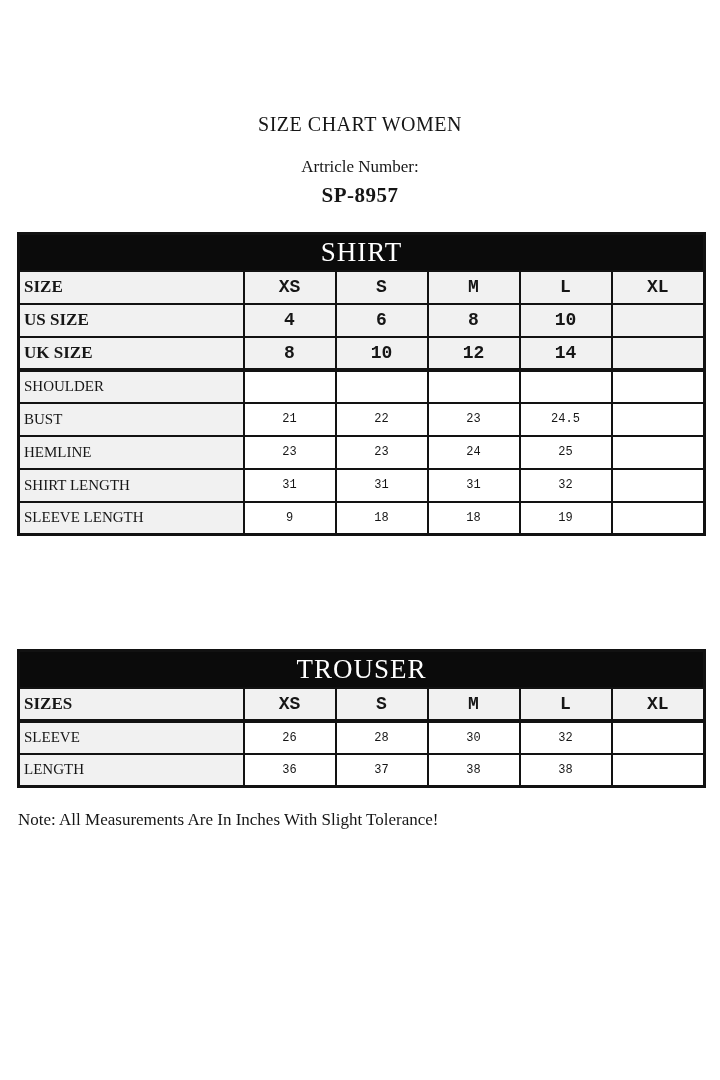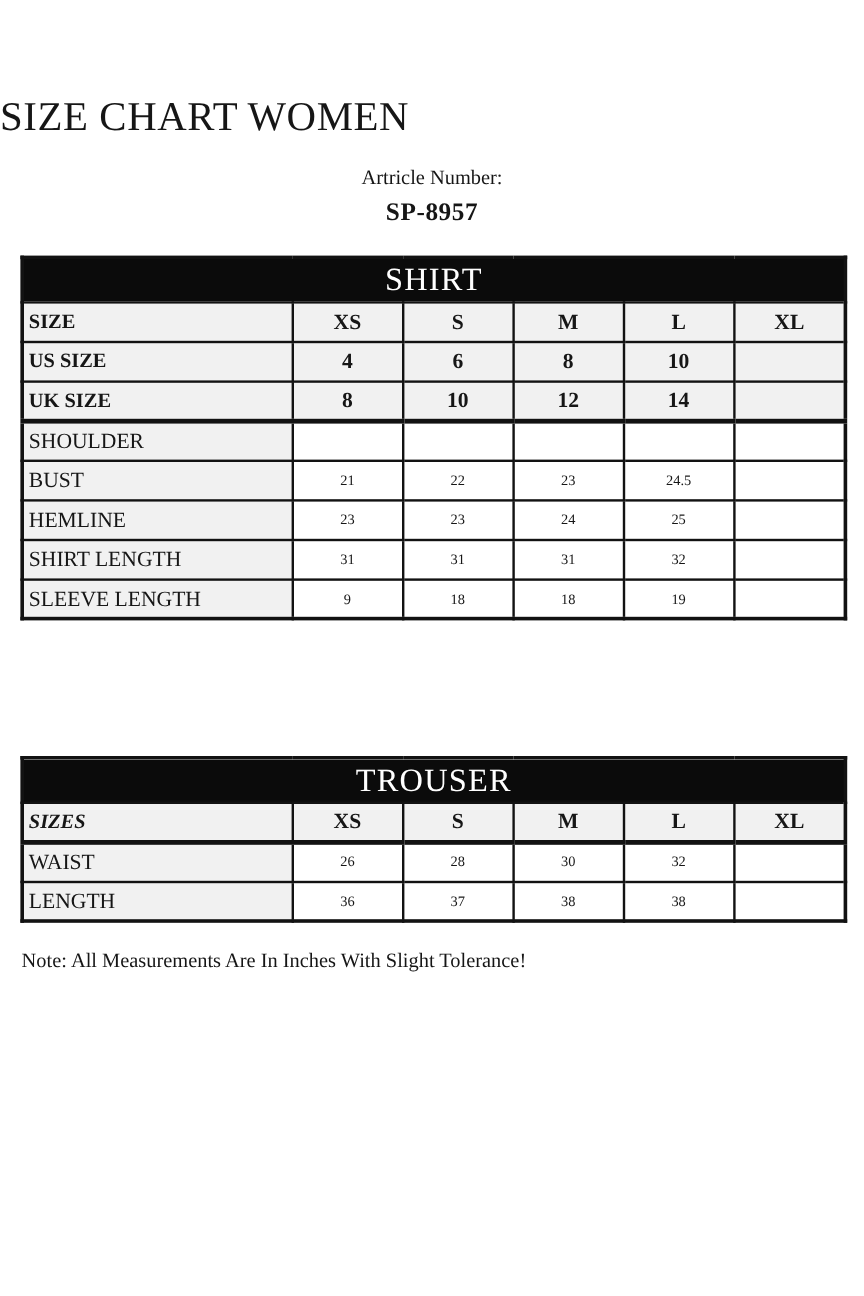--- a/index.html
+++ b/index.html
@@ -6,22 +6,23 @@
   html, body { margin: 0; padding: 0; }
   body {
     width: 720px; height: 1080px;
     background: #ffffff;
     color: #161616;
     font-family: "Liberation Serif", "DejaVu Serif", serif;
   }
   .page { position: relative; width: 720px; height: 1080px; overflow: hidden; }
 
   .title {
-    padding-top: 79px;
-    font-size: 34px;
+    padding-top: 113px;
+    text-align: center;
+    font-size: 20px;
     line-height: 1.1;
     letter-spacing: 0.5px;
   }
   .article-label { margin-top: 22px; text-align: center; font-size: 17px; }
   .article-number { margin-top: 6px; text-align: center; font-size: 21px; font-weight: bold; letter-spacing: 0.5px; }
 
   table.size-table {
     border-collapse: collapse;
     table-layout: fixed;
     width: 686px;
@@ -36,32 +37,32 @@
   td.band {
     background: #0b0b0b;
     color: #ffffff;
     text-align: center;
     font-size: 27px;
     height: 37px;
     letter-spacing: 1px;
   }
 
   td.lbl { text-align: left; padding-left: 4px; background: #f1f1f1; }
-  td.val { text-align: center; }
+  td.val { text-align: center; font-family: Liberation Mono, monospace; }
 
   tr.hdr td { background: #f1f1f1; font-weight: bold; margin-left: 29px; }
   tr.hdr td.lbl { font-size: 17px; }
   tr.hdr td.val { font-size: 18px; }
 
-  tr.body td.lbl { font-size: 18px; font-weight: normal; }
+  tr.body td.lbl { font-size: 15px; font-weight: normal; }
   tr.body td.val { font-size: 12px; background: #ffffff; }
 
   tr.thick td { border-bottom: 4px solid #121212; }
 
-  td.reg { font-weight: normal; font-size: 17px; font-style: italic; }
+  td.reg { font-weight: normal; font-size: 17px; }
 
   .note { margin-top: 22px; margin-left: 18px; font-size: 17px; }
 </style>
 </head>
 <body>
 
 <div class="page">
 
   <div class="title">SIZE CHART WOMEN</div>
   <div class="article-label">Artricle Number:</div>
@@ -162,21 +163,21 @@
       </tr>
       <tr class="hdr thick">
         <td class="lbl reg">SIZES</td>
         <td class="val">XS</td>
         <td class="val">S</td>
         <td class="val">M</td>
         <td class="val">L</td>
         <td class="val">XL</td>
       </tr>
       <tr class="body">
-        <td class="lbl">WAIST</td>
+        <td class="lbl">SLEEVE</td>
         <td class="val">26</td>
         <td class="val">28</td>
         <td class="val">30</td>
         <td class="val">32</td>
         <td class="val"></td>
       </tr>
       <tr class="body">
         <td class="lbl">LENGTH</td>
         <td class="val">36</td>
         <td class="val">37</td>

